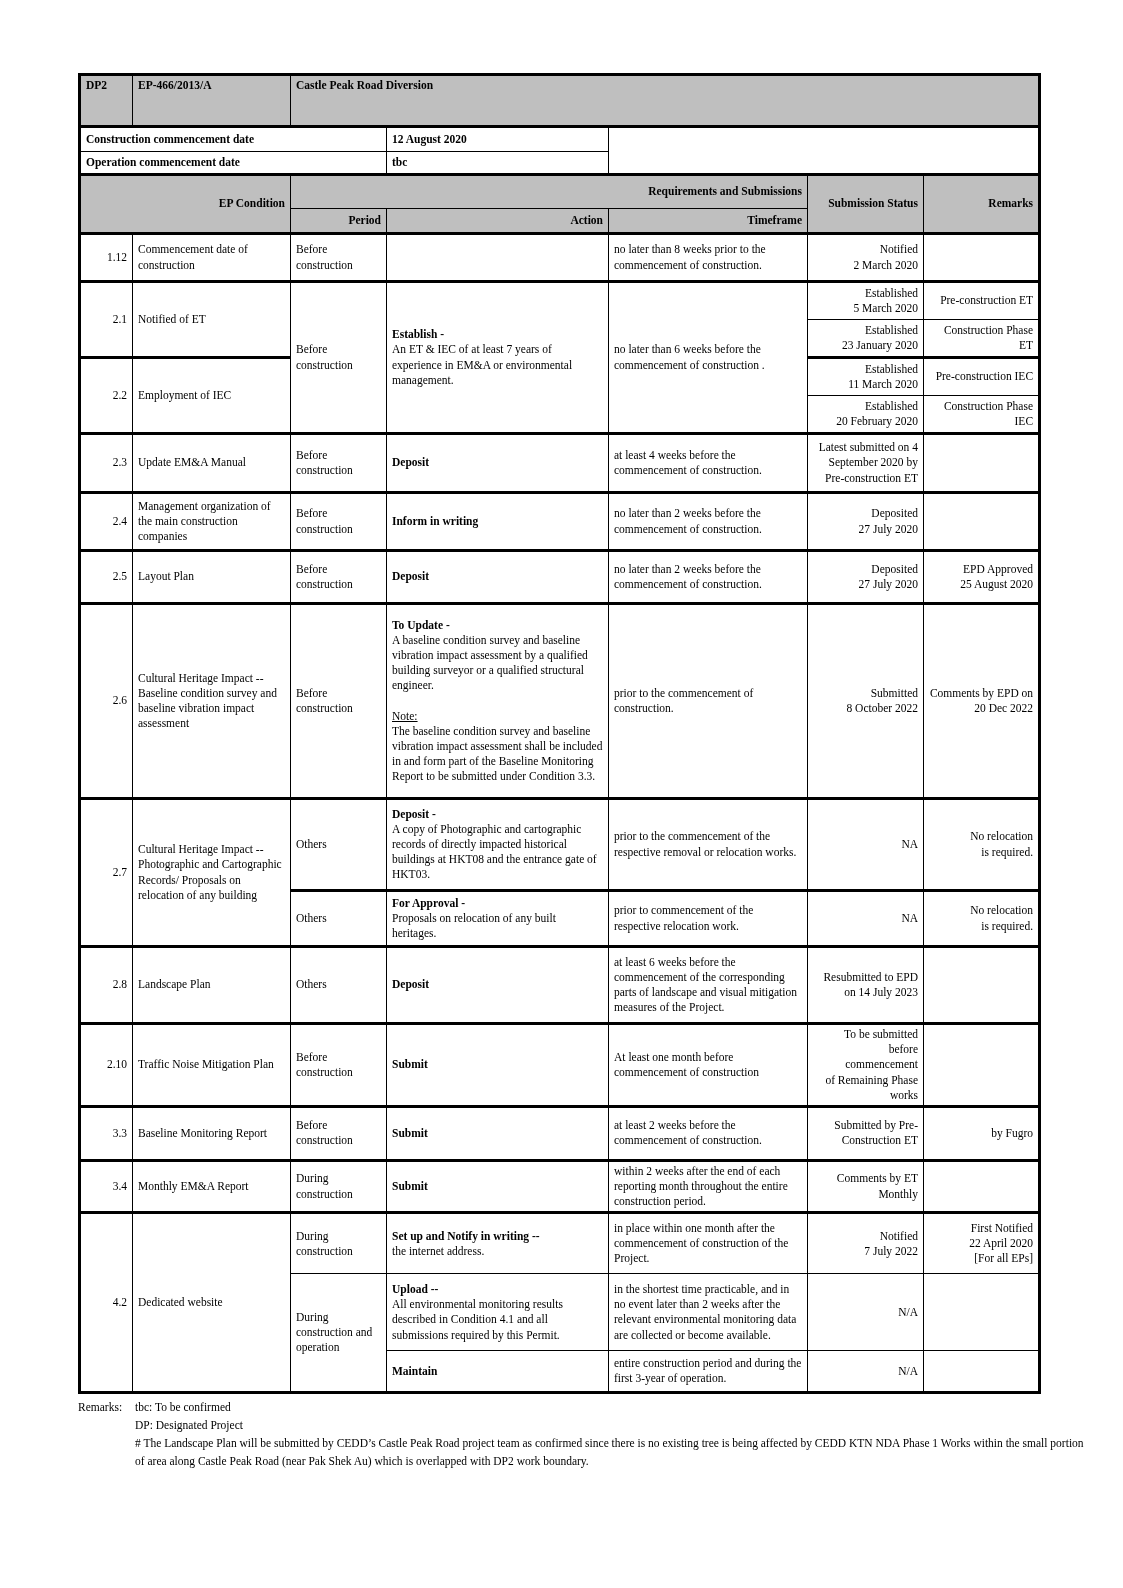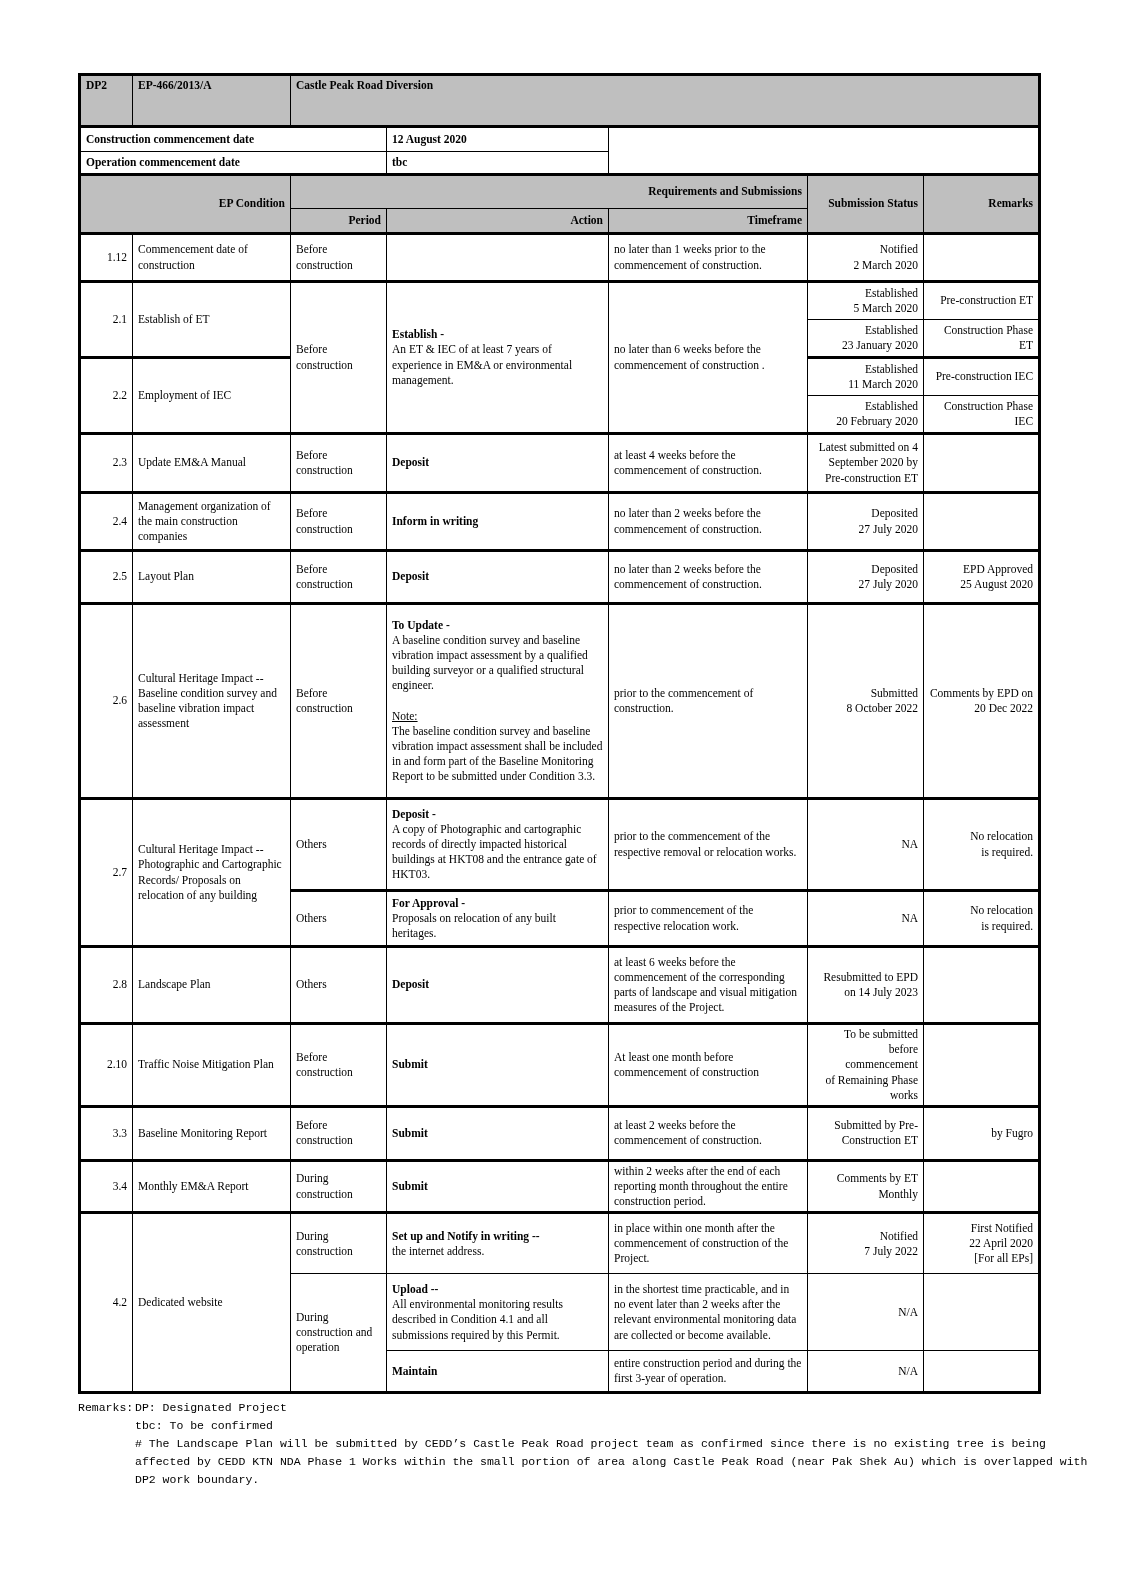--- a/index.html
+++ b/index.html
@@ -43,21 +43,20 @@
   .pre { white-space: pre-line; }
   .fs13 { font-size: 13px; }
   .fs12 { font-size: 12.5px; }
   .gap { height: 15px; }
   .remarks {
     display: flex;
     width: 1010px;
     margin-top: 5px;
     font-size: 11.5px;
     line-height: 1.55;
-    font-family: Liberation Mono, monospace;
   }
   .remarks-label { width: 57px; flex: 0 0 57px; }
   .remarks-notes { flex: 1; }
 </style>
 </head>
 <body>
 
 <div class="sheet">
 
   <table class="ep">
@@ -98,29 +97,29 @@
       <td class="gray b ctr">Period</td>
       <td class="gray b ctr">Action</td>
       <td class="gray b ctr">Timeframe</td>
     </tr>
 
     <tr class="mt" style="height:48px">
       <td class="ctr">1.12</td>
       <td>Commencement date of construction</td>
       <td>Before construction</td>
       <td></td>
-      <td>no later than 1 weeks prior to the commencement of construction.</td>
+      <td>no later than 8 weeks prior to the commencement of construction.</td>
       <td class="ctr pre">Notified
 2 March 2020</td>
       <td class="ctr pre"></td>
     </tr>
 
     <tr class="mt" style="height:38px">
       <td class="ctr" rowspan="2">2.1</td>
-      <td rowspan="2">Establish of ET</td>
+      <td rowspan="2">Notified of ET</td>
       <td rowspan="4">Before construction</td>
       <td rowspan="4">
         <div class="b">Establish -</div>
         <div>An ET &amp; IEC of at least 7 years of experience in EM&amp;A or environmental management.</div>
       </td>
       <td rowspan="4">no later than 6 weeks before the commencement of construction .</td>
       <td class="ctr pre">Established
 5 March 2020</td>
       <td class="ctr pre">Pre-construction ET</td>
     </tr>
@@ -296,19 +295,19 @@
       <td>entire construction period and during the first 3-year of operation.</td>
       <td class="ctr pre">N/A</td>
       <td class="ctr pre"></td>
     </tr>
   </tbody>
     </table>
 
   <div class="remarks">
     <div class="remarks-label">Remarks:</div>
     <div class="remarks-notes">
+      <div>tbc: To be confirmed</div>
       <div>DP: Designated Project</div>
-      <div>tbc: To be confirmed</div>
       <div># The Landscape Plan will be submitted by CEDD’s Castle Peak Road project team as confirmed since there is no existing tree is being affected by CEDD KTN NDA Phase 1  Works within the small portion of area along Castle Peak Road (near Pak Shek Au) which is overlapped with DP2 work boundary.</div>
     </div>
   </div>
 
 </div>
 
 </body></html>

